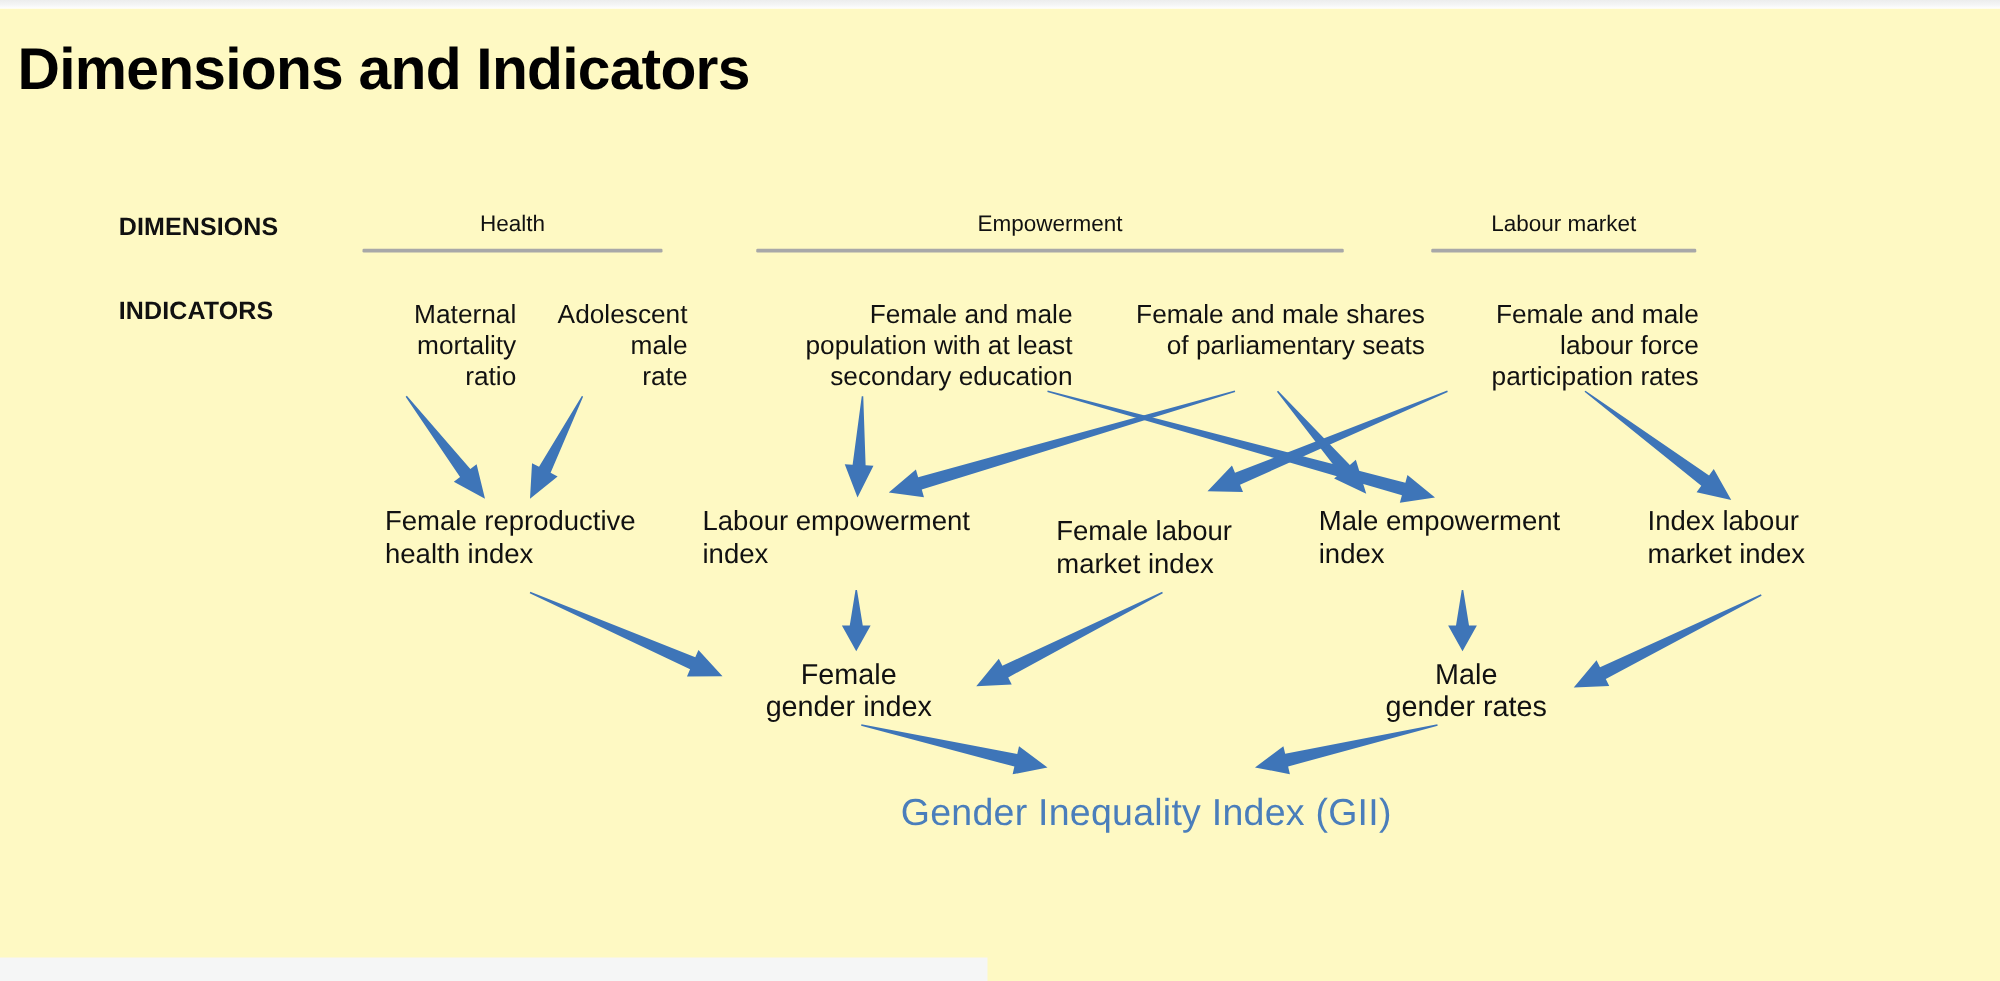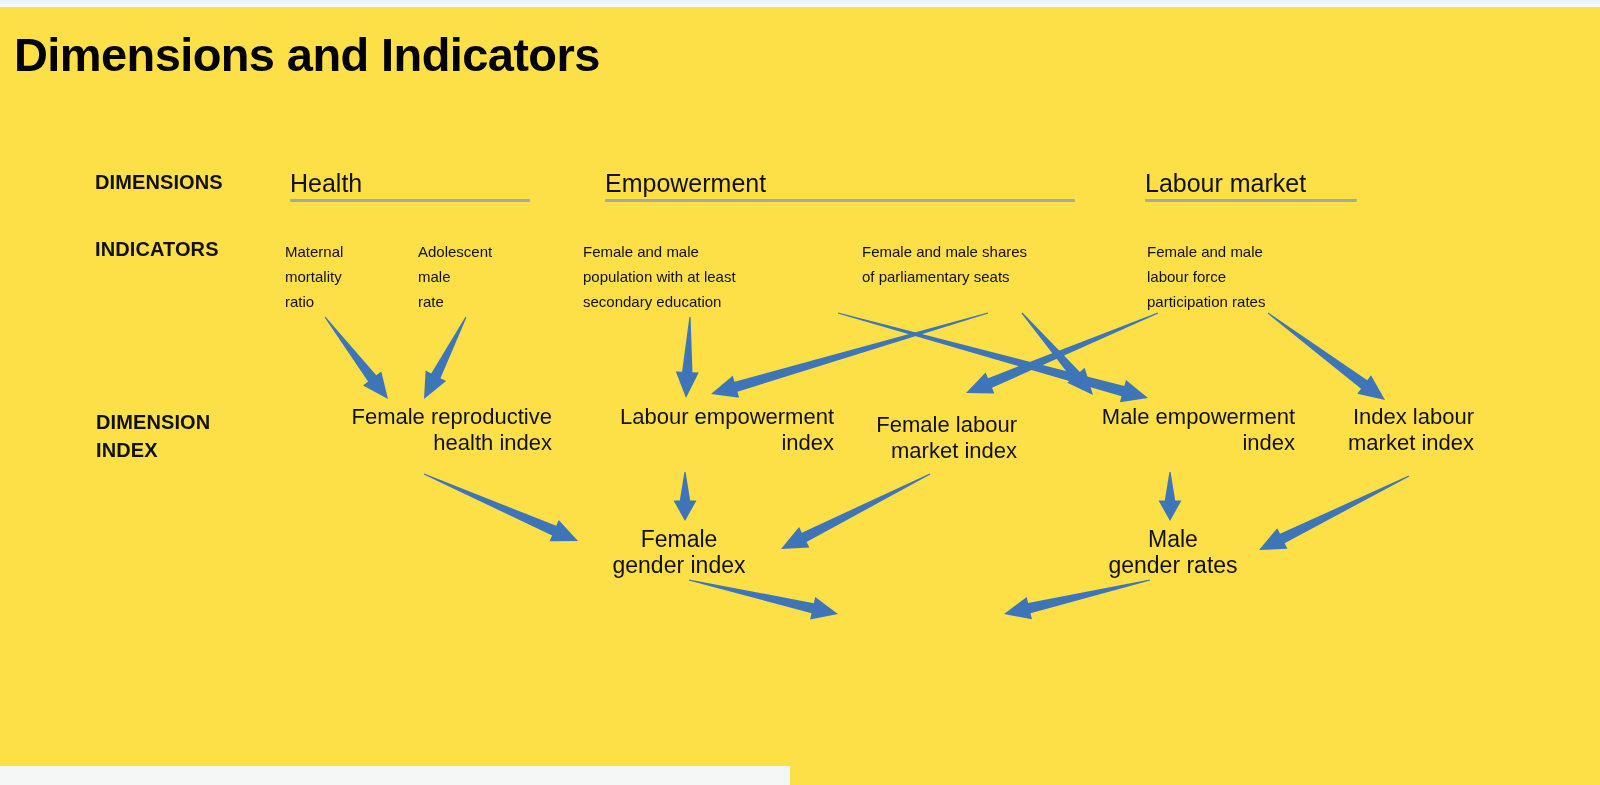--- a/index.html
+++ b/index.html
@@ -9,21 +9,21 @@
     background: #ffffff;
   }
   body {
     font-family: "Liberation Sans", sans-serif;
     -webkit-font-smoothing: antialiased;
   }
   #slide {
     position: relative;
     width: 1600px;
     height: 785px;
-    background: #fde047;
+    background: #fef9c3;
     overflow: hidden;
   }
   
   .top-strip {
     position: absolute;
     left: 0; top: 0;
     width: 1600px; height: 7px;
     background: linear-gradient(to bottom, #eceded 0%, #f4f5f5 55%, #ffffff 100%);
   }
   .bottom-strip {
@@ -70,48 +70,48 @@
     line-height: 28px;
     white-space: pre-line;
   }
   .row-label.dimensions { left: 95px; top: 168px; }
   .row-label.indicators { left: 95px; top: 235px; }
   .row-label.dimension-index { left: 96px; top: 408px; }
 
   
   .dim-head {
     position: absolute;
-    font-size: 25px;
-    color: #111111;
-    text-align: left;
+    font-size: 18px;
+    color: #111111;
+    text-align: center;
     white-space: nowrap;
   }
   .dim-rule {
     position: absolute;
     height: 3px;
     background: #a8a8a8;
     border-radius: 1px;
   }
 
   
   .indicator {
     position: absolute;
-    font-size: 15px;
+    font-size: 21px;
     line-height: 25px;
     color: #111111;
-    text-align: left;
+    text-align: right;
   }
 
   
   .dim-index {
     position: absolute;
     font-size: 22px;
     line-height: 26px;
     color: #111111;
-    text-align: right;
+    text-align: left;
   }
 
   
   .gender-index {
     position: absolute;
     font-size: 23px;
     line-height: 26px;
     color: #111111;
     text-align: center;
   }
@@ -151,22 +151,20 @@
         <polygon points="684.40,472.00 679.80,500.42 673.50,500.42 685.00,521.00 696.50,500.42 690.20,500.42 685.60,472.00" fill="#3e75b8"></polygon>
         <polygon points="929.73,473.46 801.89,532.67 799.05,527.04 781.00,549.00 809.39,547.58 806.56,541.95 930.27,474.54" fill="#3e75b8"></polygon>
         <polygon points="1169.40,472.00 1164.80,500.42 1158.50,500.42 1170.00,521.00 1181.50,500.42 1175.20,500.42 1170.60,472.00" fill="#3e75b8"></polygon>
         <polygon points="1408.73,475.46 1280.02,533.83 1277.23,528.18 1259.00,550.00 1287.40,548.81 1284.62,543.16 1409.27,476.54" fill="#3e75b8"></polygon>
         <polygon points="688.87,580.58 811.49,613.29 810.09,619.43 838.00,614.00 815.21,597.00 813.81,603.15 689.13,579.42" fill="#3e75b8"></polygon>
         <polygon points="1149.86,579.42 1028.14,603.04 1026.71,596.90 1004.00,614.00 1031.93,619.30 1030.50,613.17 1150.14,580.58" fill="#3e75b8"></polygon>
       </svg>
 
     <div class="row-label dimensions">DIMENSIONS</div>
     <div class="row-label indicators">INDICATORS</div>
-    <div class="row-label dimension-index">DIMENSION
-INDEX</div>
 
     <div id="dimensions-host">
         <div class="dim-head" style="left: 290px; top: 169px; width: 240px;">Health</div>
         <div class="dim-rule" style="left: 290px; top: 199px; width: 240px;"></div>
         <div class="dim-head" style="left: 605px; top: 169px; width: 470px;">Empowerment</div>
         <div class="dim-rule" style="left: 605px; top: 199px; width: 470px;"></div>
         <div class="dim-head" style="left: 1145px; top: 169px; width: 212px;">Labour market</div>
         <div class="dim-rule" style="left: 1145px; top: 199px; width: 212px;"></div>
       </div>
 
@@ -200,15 +198,16 @@
 market index</div>
       </div>
 
     <div id="genderindex-host">
         <div class="gender-index" style="left: 598px; top: 526px; width: 162px; white-space: pre-line;">Female
 gender index</div>
         <div class="gender-index" style="left: 1092px; top: 526px; width: 162px; white-space: pre-line;">Male
 gender rates</div>
       </div>
 
+    <div class="gii" id="gii-node" style="left: 705px; top: 634px; width: 424px;">Gender Inequality Index (GII)</div>
 
   </div>
 </div>
 
 </body></html>

